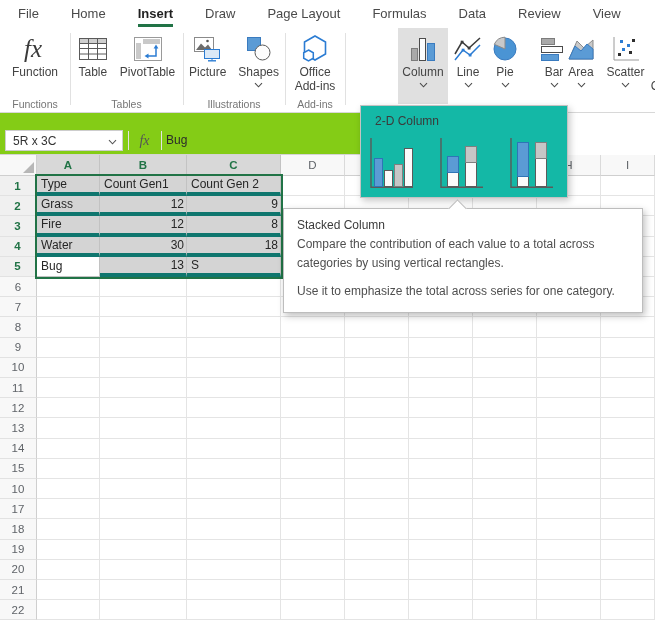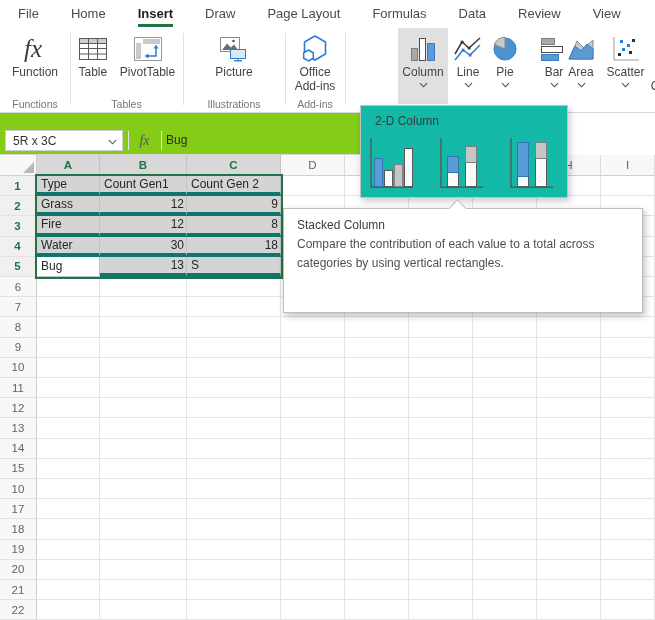--- a/index.html
+++ b/index.html
@@ -131,20 +131,32 @@
             <svg width="30" height="28" viewBox="0 0 30 28">
               <rect x="1.5" y="2.5" width="19" height="14" fill="#fff" stroke="#8a8a8a"></rect>
               <circle cx="14.5" cy="6" r="1.3" fill="#555"></circle>
               <path d="M3 15 L8 8.5 L12 12.5 L15 9.5 L19 15 Z" fill="#6d6d6d"></path>
               <rect x="11.5" y="14.5" width="15" height="9" fill="#dbe9f7" stroke="#2b7cd3"></rect>
               <line x1="19" y1="23.5" x2="19" y2="25.5" stroke="#2b7cd3"></line>
               <line x1="15" y1="25.8" x2="23" y2="25.8" stroke="#2b7cd3" stroke-width="1.4"></line>
             </svg>
           </div>
           <div class="rlabel">Picture</div>
+        </div>
+        <div class="rbtn">
+          <div class="ric">
+            <svg width="28" height="28" viewBox="0 0 28 28">
+              <rect x="2.5" y="2.5" width="13" height="13" fill="#5b9bd5" stroke="#3a7bbf"></rect>
+              <circle cx="17.5" cy="17.5" r="7.5" fill="#fdfdfd" stroke="#5a5a5a"></circle>
+            </svg>
+          </div>
+          <div class="rlabel">Shapes</div>
+          <div class="chev"><svg width="9" height="6" viewBox="0 0 9 6">
+              <path d="M1 1.2 L4.5 4.8 L8 1.2" fill="none" stroke="#4a4a4a" stroke-width="1.1"></path>
+            </svg></div>
         </div>
       </div>
     </div>
     <div class="vdiv" style="left: 285px;"></div>
     <div class="group" style="left: 285px; width: 60px;">
       <div class="group-label">Add-ins</div>
       <div class="group-inner">
         <div class="rbtn">
           <div class="ric">
             <svg width="30" height="30" viewBox="0 0 30 30">
@@ -382,13 +394,14 @@
         <rect x="27.5" y="23.5" width="11" height="28" fill="#fbfbfb" stroke="#5a5a5a"></rect>
         <rect x="27.5" y="7.5" width="11" height="16" fill="#c6c6c6" stroke="#7f7f7f"></rect>
       </svg>
     </div>
   </div>
 
 <div id="tooltip">
   <div id="tt-pointer"></div>
   <div class="tt-title">Stacked Column</div>
   <div class="tt-body">Compare the contribution of each value to a total across categories by using vertical rectangles.</div>
+  <div class="tt-body second">Use it to emphasize the total across series for one category.</div>
 </div>
 
 </body></html>

